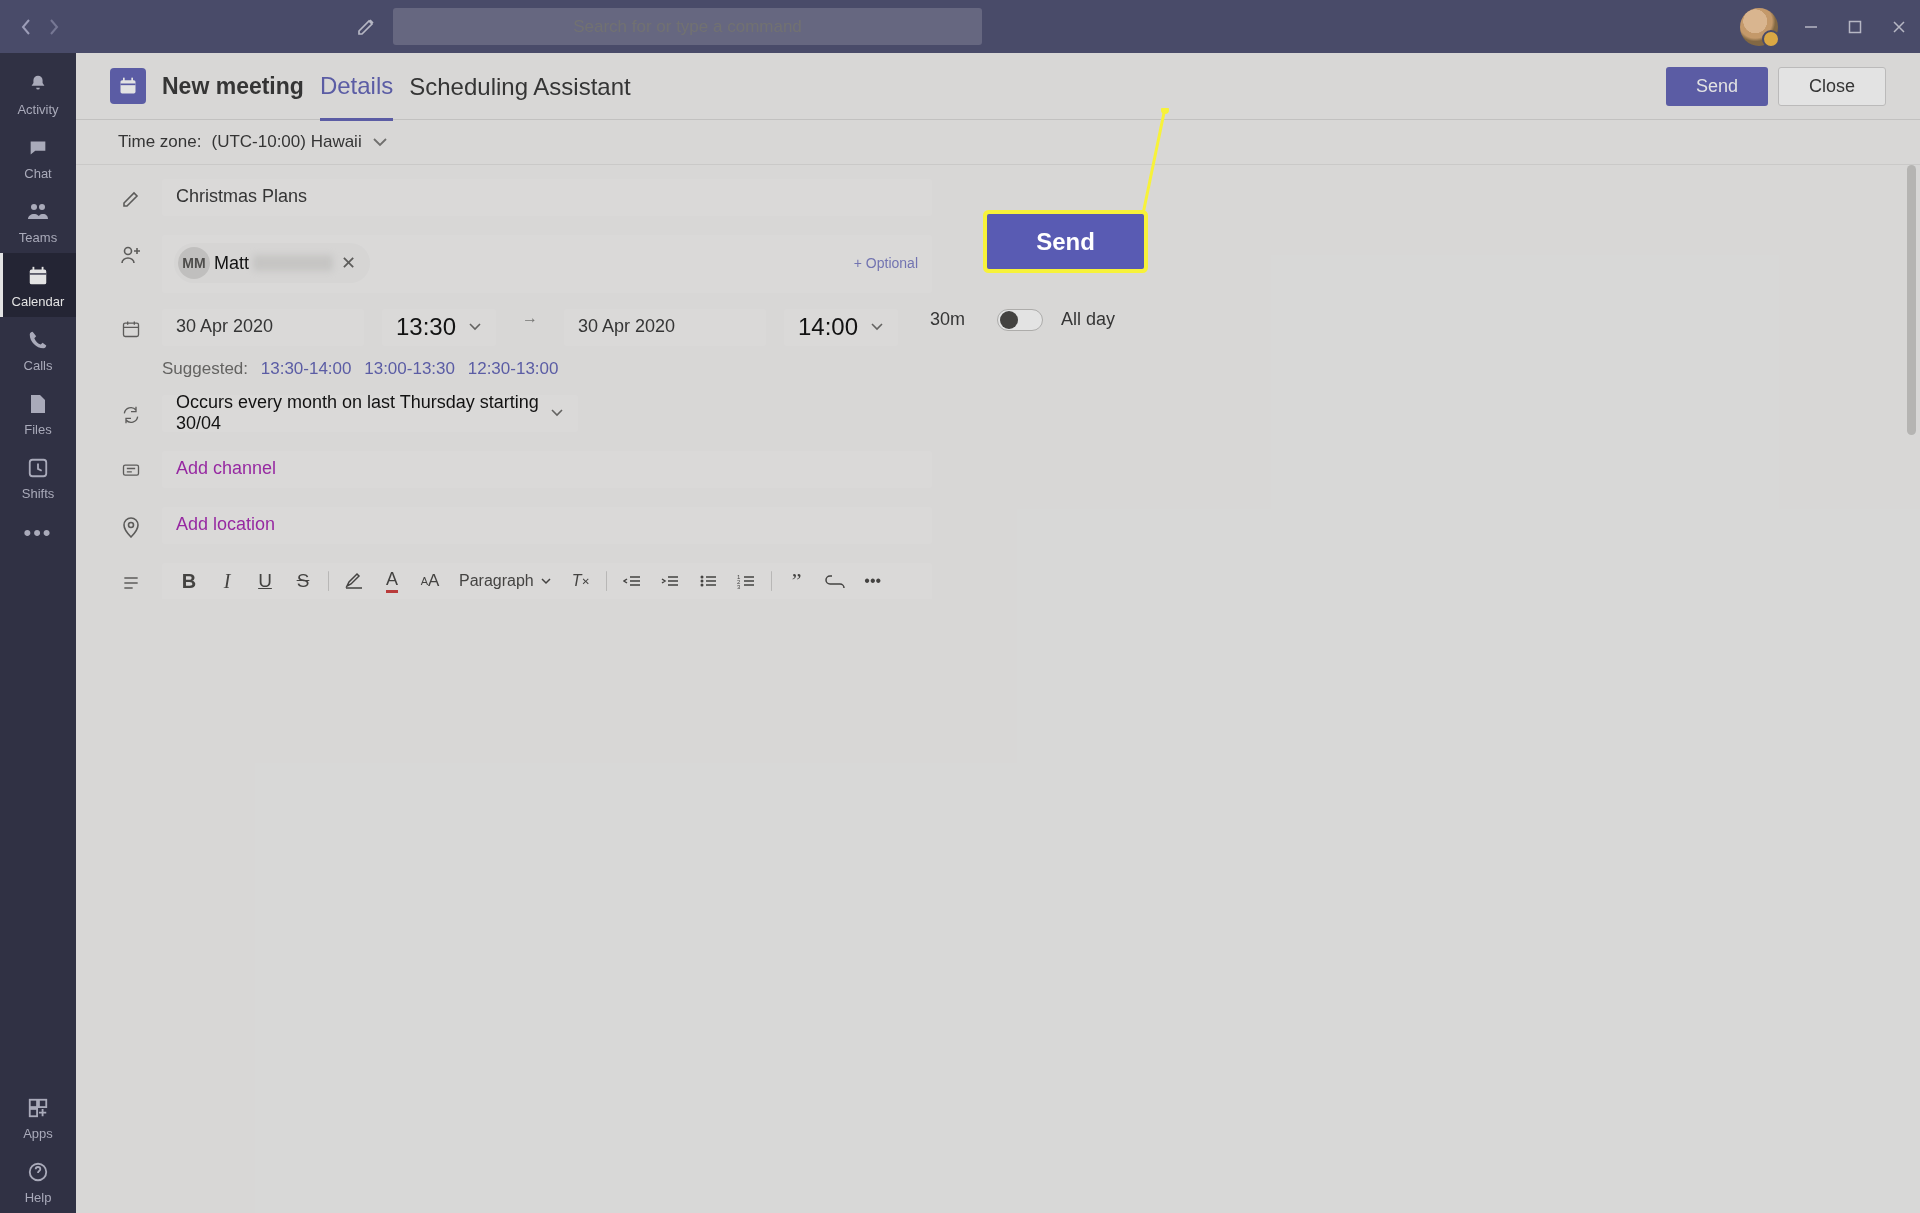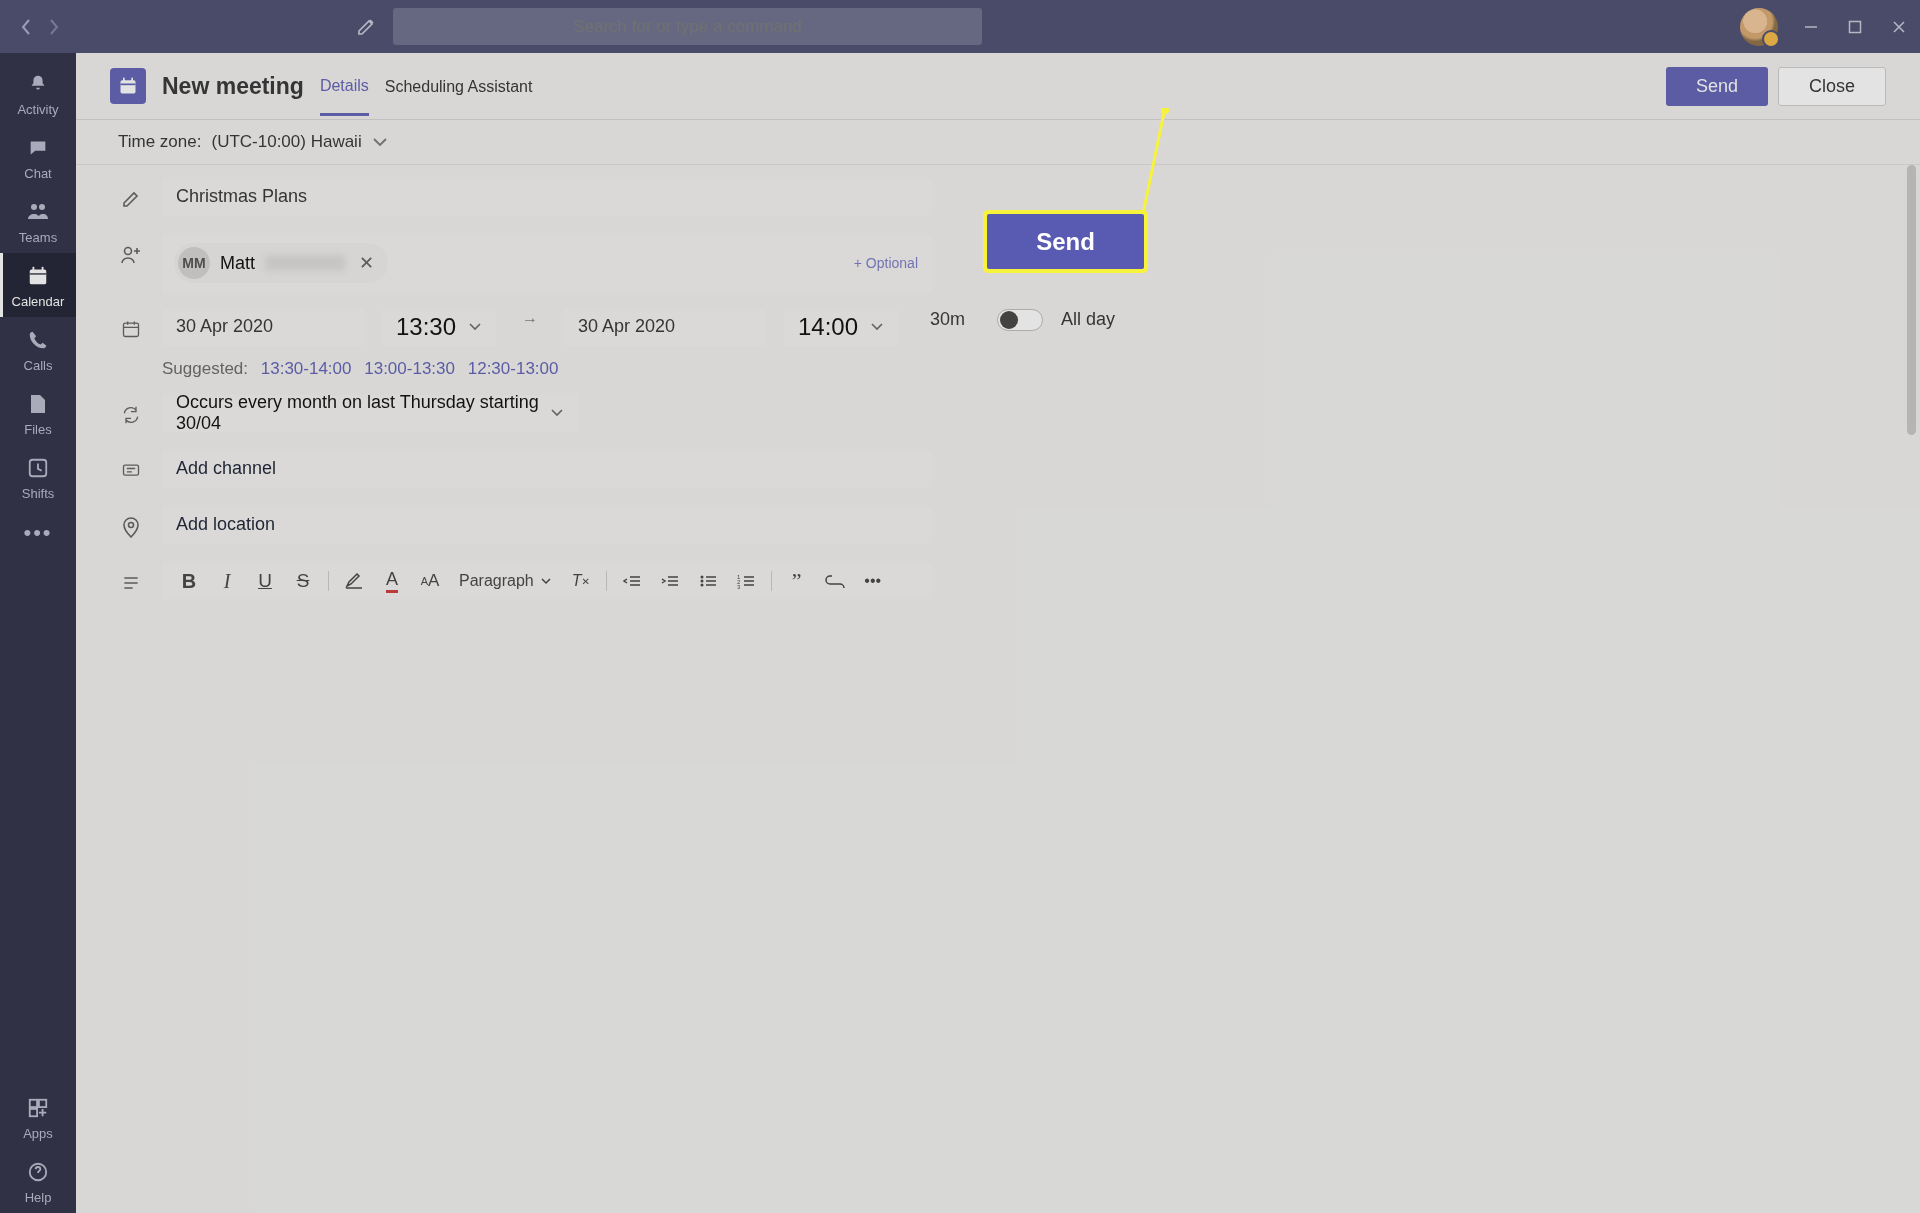--- a/index.html
+++ b/index.html
@@ -57,42 +57,42 @@
 
 .topbar{
   height:67px; border-bottom:1px solid #d7d6d5; display:flex; align-items:center;
   padding:0 34px; gap:16px; position:relative;
 }
 .topbar .cal-icon{
   width:36px; height:36px; border-radius:4px; background:#595bb3; display:flex;
   align-items:center; justify-content:center;
 }
 .topbar .title{ font-size:23px; font-weight:700; color:#2b2b2b;}
-.topbar .tab{ font-size:16px; color:#2b2b2b; padding:20px 0 18px; cursor:pointer; }
+.topbar .tab{ font-size:24px; color:#2b2b2b; padding:20px 0 18px; cursor:pointer; }
 .topbar .tab.active{ color:#595bb3; border-bottom:3px solid #595bb3;}
 .topbar .btns{ position:absolute; right:34px; display:flex; gap:10px;}
 .topbar .send-btn{ background:#595bb3; color:#fff; border:none; font-size:18px; padding:8px 30px; border-radius:3px; cursor:pointer;}
 .topbar .close-btn{ background:#fff; color:#2b2b2b; border:1px solid #cfcecd; font-size:18px; padding:8px 30px; border-radius:3px; cursor:pointer;}
 
 .tzrow{ height:45px; border-bottom:1px solid #e1e0de; display:flex; align-items:center; padding:0 42px; gap:10px; font-size:17px; color:#2b2b2b;}
 .tzrow .chev{ color:#737270;}
 
 .form{ padding:6px 0 0 0; }
 .row{ display:flex; align-items:flex-start; padding:8px 0 8px 42px; gap:18px; }
 .row .ico{ width:26px; height:40px; display:flex; align-items:center; justify-content:center; color:#5b5a58;}
 .row .field, .row .dropdown, .row .chipbox, .row .editor{
   background:#f4f3f2; border-bottom:2px solid transparent; border-radius:3px;
 }
 .row .field{ height:37px; display:flex; align-items:center; padding:0 14px; font-size:18px; color:#2b2b2b;}
-.row .ph{ color:#0f172a;}
+.row .ph{ color:#a21caf;}
 
 .title-input{ width:770px; }
 
 .chipbox{ width:770px; min-height:55px; display:flex; align-items:center; padding:8px 12px; gap:10px; position:relative;}
-.chip{ display:flex; align-items:center; background:#efeeed; border-radius:25px; padding:4px 10px 4px 4px; gap:10px; font-size:18px;}
+.chip{ display:flex; align-items:center; background:#efeeed; border-radius:25px; padding:4px 10px 4px 4px; gap:4px; font-size:18px;}
 .chip .ava{ width:32px; height:32px; border-radius:50%; background:#d5d4d2; display:flex; align-items:center; justify-content:center; font-size:14px; font-weight:700; color:#4a4947;}
 .chip .blur{ display:inline-block; width:80px; height:16px; background:#dcdbd9; filter:blur(3px); border-radius:3px;}
 .chip .x{ color:#5d5c5a; cursor:pointer; padding:0 4px;}
 .optional{ position:absolute; right:14px; color:#7678c2; font-size:14px; cursor:pointer;}
 
 .daterow .field{ width:202px;}
 .daterow .dropdown{ width:114px; height:37px; display:flex; align-items:center; justify-content:space-between; padding:0 14px; font-size:24px;}
 .daterow .arrow-gap{ width:32px; display:flex; align-items:center; justify-content:center; color:#7a7977;}
 .daterow .dur{ font-size:18px; color:#2b2b2b; padding:0 14px;}
 .toggle{ width:46px; height:22px; background:#fff; border:1px solid #bdbcba; border-radius:12px; position:relative; cursor:pointer;}

